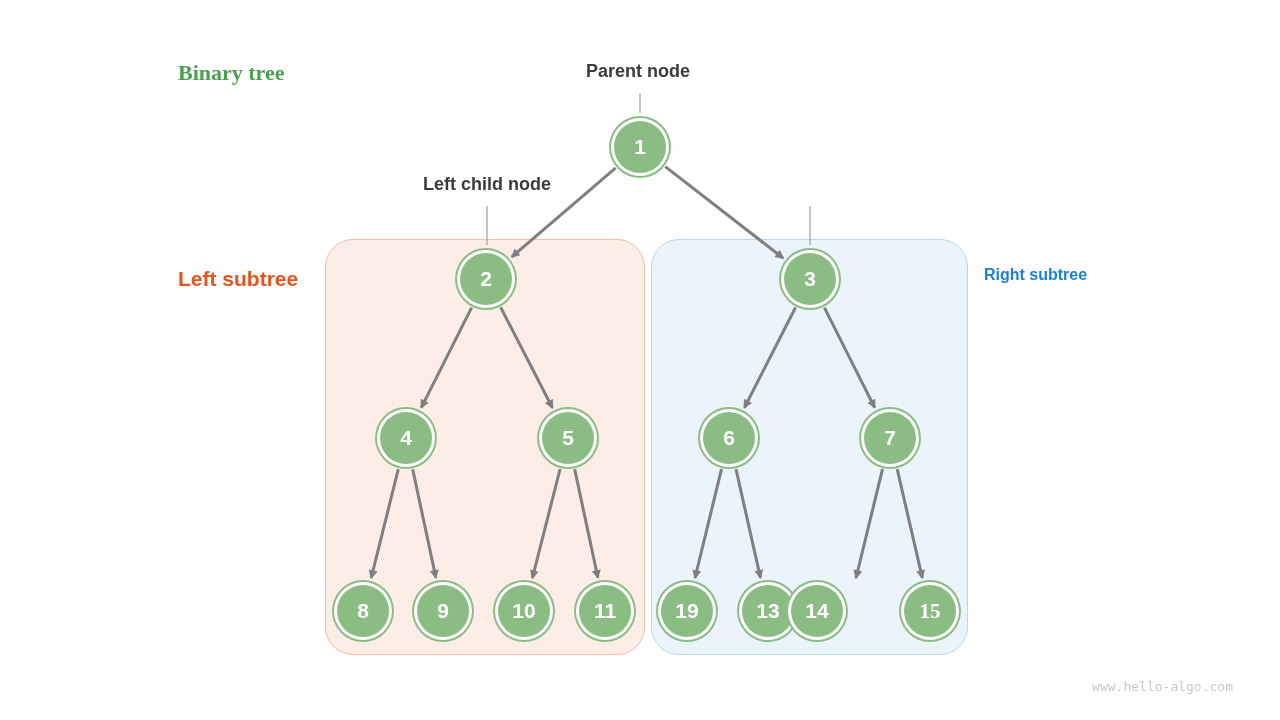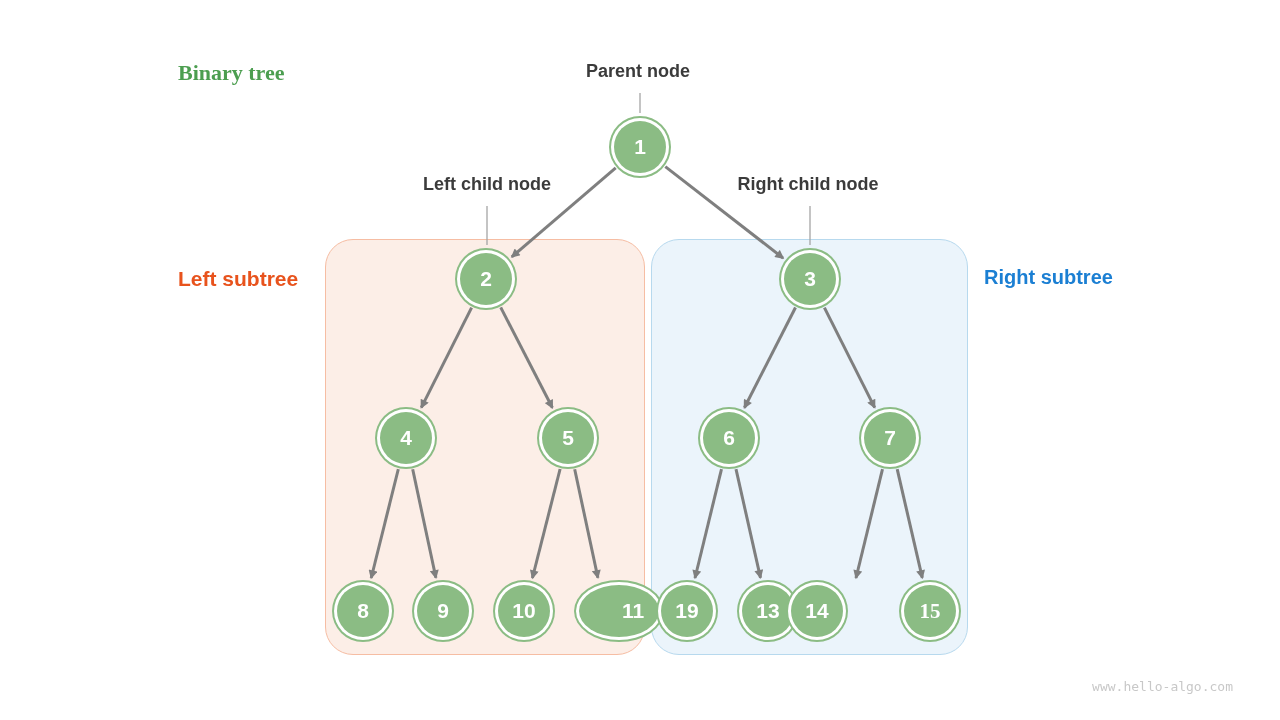--- a/index.html
+++ b/index.html
@@ -58,21 +58,21 @@
     color: var(--label-text);
     z-index: 4;
     white-space: nowrap;
   }
   .centered { transform: translateX(-50%); }
   #title        { left: 178px; top: 60px; font-size: 22px; color: var(--title-green); font-family: Liberation Serif, serif; }
   #lbl-parent      { left: 638px; top: 61px; }
   #lbl-left-child  { left: 487px; top: 174px; }
   #lbl-right-child { left: 808px; top: 174px; }
   #lbl-left-subtree  { left: 178px; top: 267px; font-size: 21px; color: var(--left-subtree-text); }
-  #lbl-right-subtree { left: 984px; top: 266px; font-size: 20px; color: var(--right-subtree-text); }
+  #lbl-right-subtree { left: 984px; top: 266px; font-size: 16px; color: var(--right-subtree-text); }
   #watermark {
     position: absolute;
     right: 47px; top: 679px;
     font-family: "DejaVu Sans Mono", monospace;
     font-size: 13px;
     color: var(--watermark);
     z-index: 4;
     margin-left: 44px;
   }
 </style>
@@ -113,34 +113,33 @@
       <div class="node" style="left: 614px; top: 121px;">1</div>
       <div class="node" style="left: 460px; top: 253px;">2</div>
       <div class="node" style="left: 784px; top: 253px;">3</div>
       <div class="node" style="left: 380px; top: 412px;">4</div>
       <div class="node" style="left: 542px; top: 412px;">5</div>
       <div class="node" style="left: 703px; top: 412px;">6</div>
       <div class="node" style="left: 864px; top: 412px;">7</div>
       <div class="node" style="left: 337px; top: 585px;">8</div>
       <div class="node" style="left: 417px; top: 585px;">9</div>
       <div class="node" style="left: 498px; top: 585px;">10</div>
-      <div class="node" style="left: 579px; top: 585px; padding-left: 28px;">11</div>
+      <div class="node" style="left: 579px; top: 585px;">11</div>
       <div class="node" style="left: 661px; top: 585px;">19</div>
       <div class="node" style="left: 742px; top: 585px;">13</div>
       <div class="node" style="left: 791px; top: 585px;">14</div>
       <div class="node" style="left: 904px; top: 585px; font-family: Liberation Serif, serif;">15</div>
     </div>
 
   <div id="title" class="lbl">Binary tree</div>
 
   <div id="lbl-parent" class="lbl centered">Parent node</div>
 
   <div id="lbl-left-child" class="lbl centered">Left child node</div>
 
-  <div id="lbl-right-child" class="lbl centered">Right child node</div>
 
   <div id="lbl-left-subtree" class="lbl">Left subtree</div>
 
   <div id="lbl-right-subtree" class="lbl">Right subtree</div>
 
   <div id="watermark">www.hello-algo.com</div>
 
 </div>
 
 </body></html>

